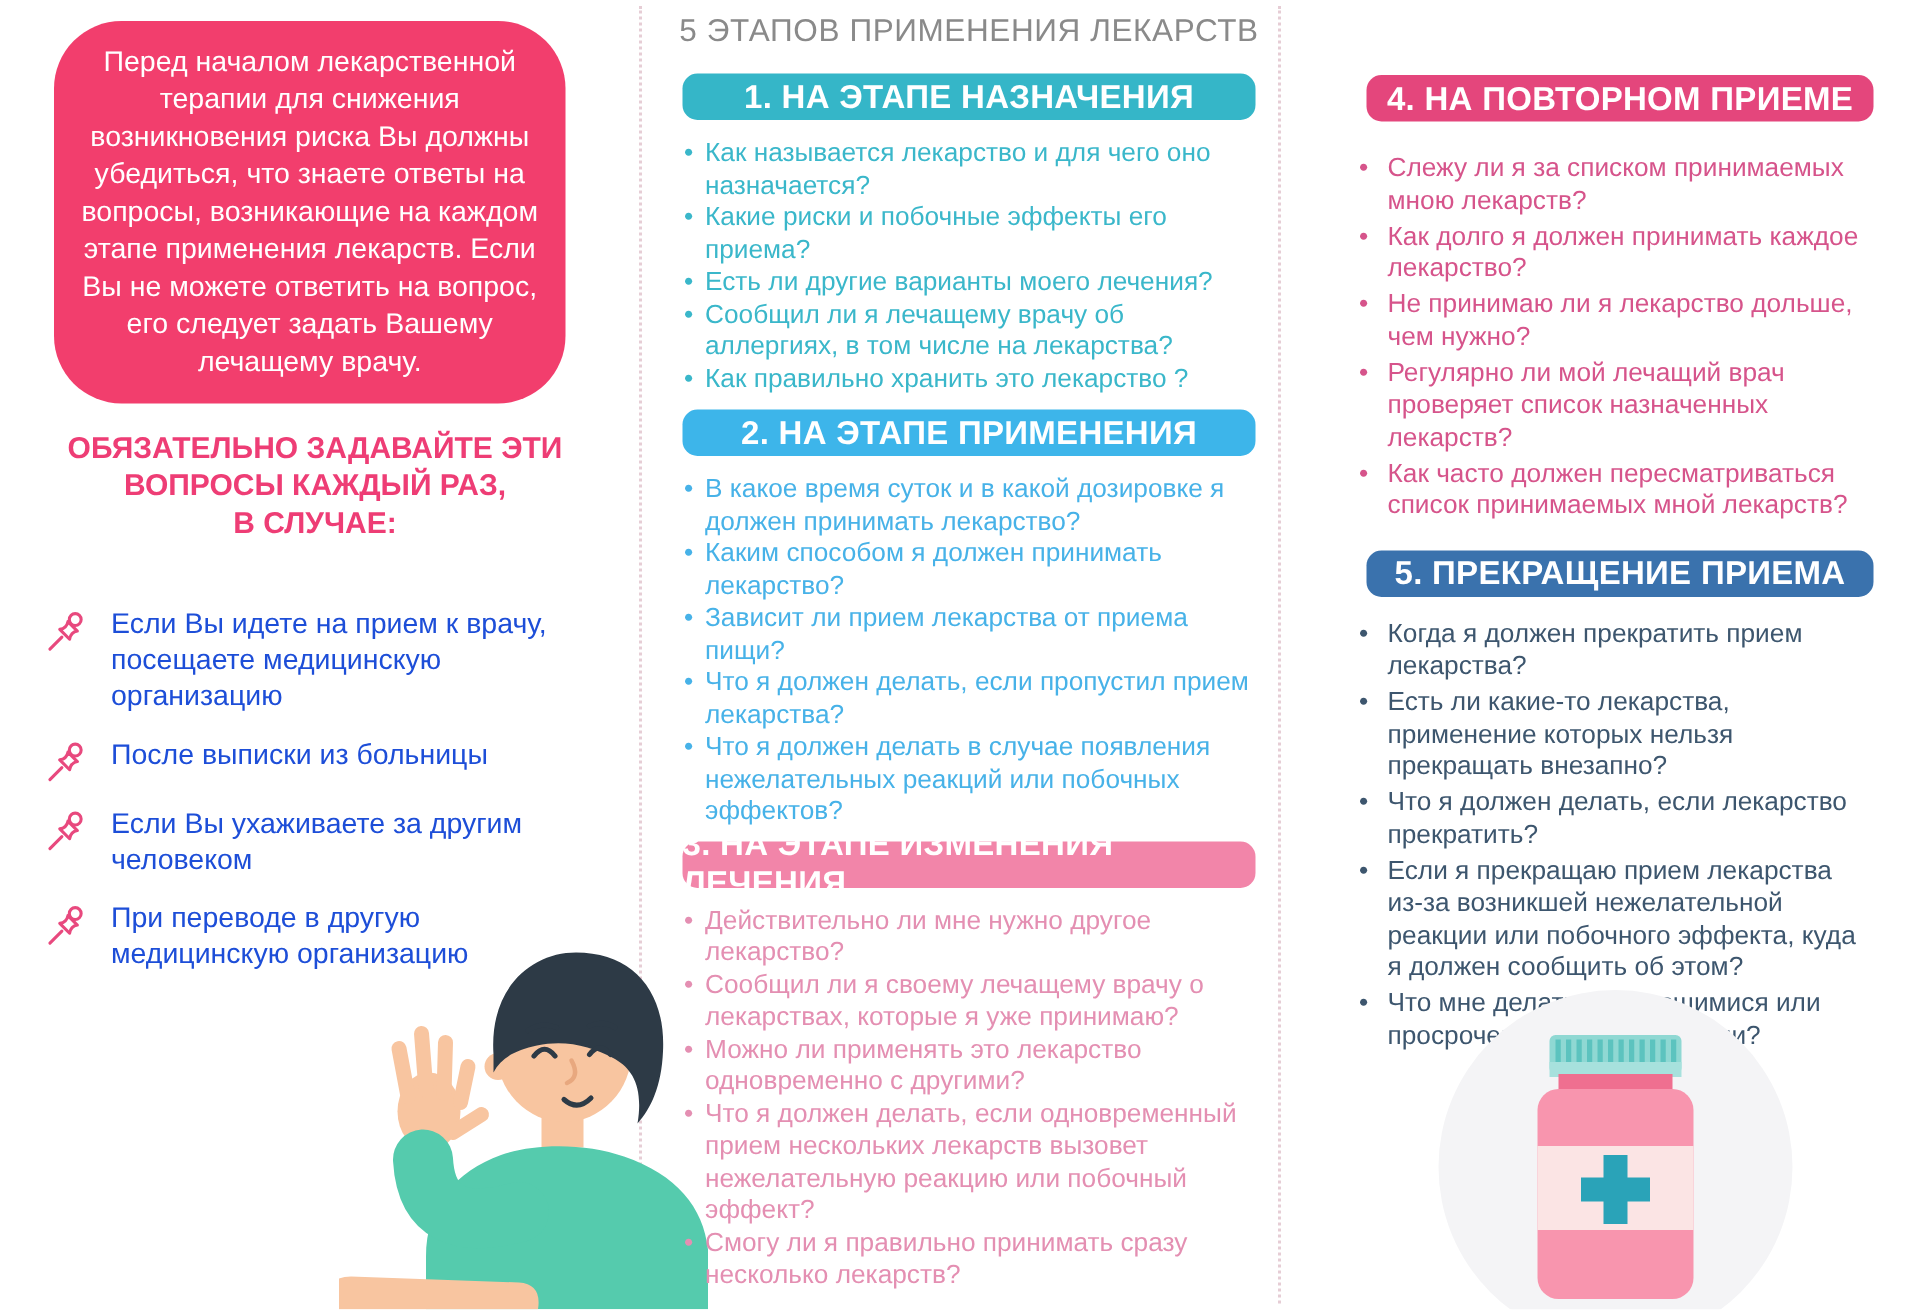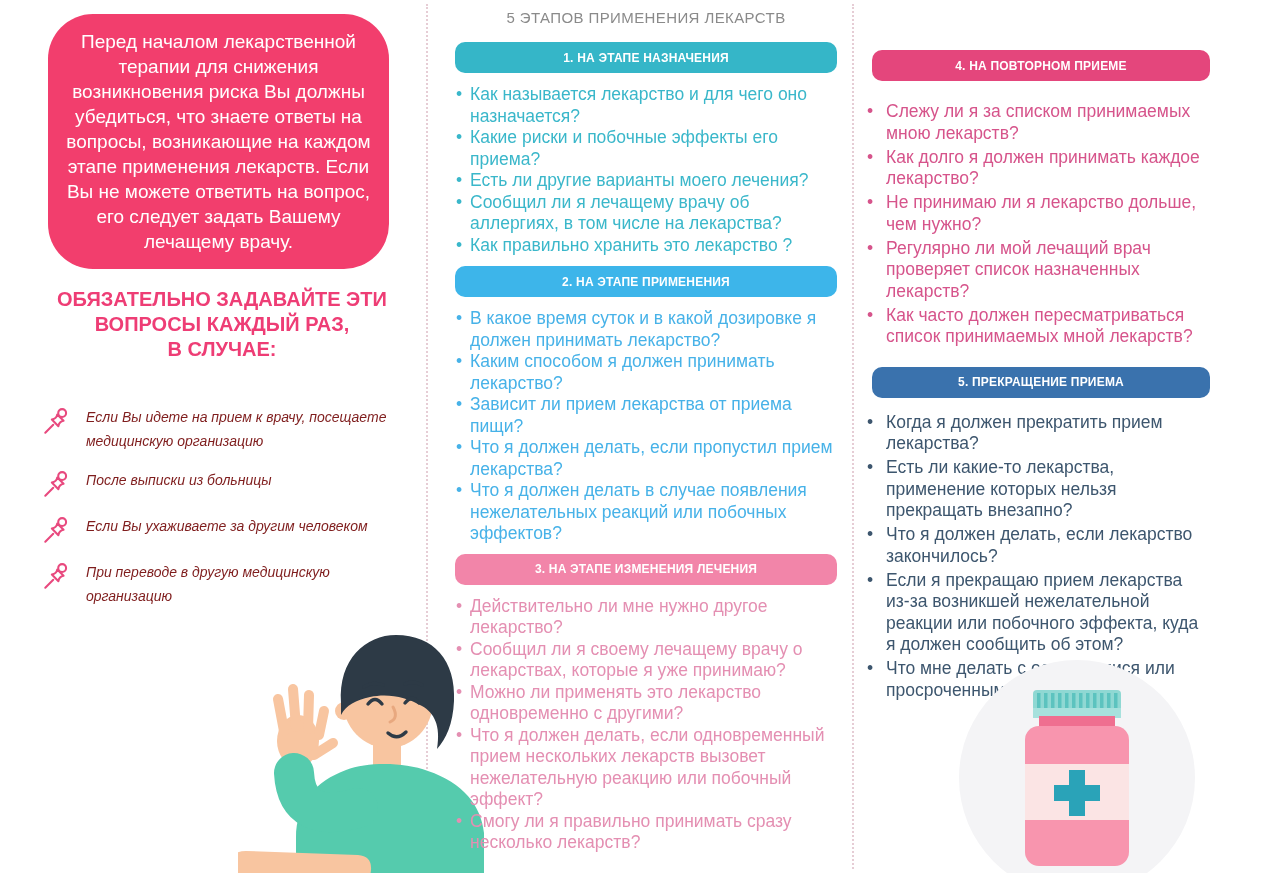--- a/index.html
+++ b/index.html
@@ -6,52 +6,52 @@
   html,body { background:#ffffff; }
   .page {
     position:relative; width:1280px; height:873px; overflow:hidden;
     background:#ffffff; font-family:"Liberation Sans", sans-serif;
   }
   .divider { position:absolute; top:4px; bottom:4px; width:0; border-left:2px dotted #e6cdd5; }
   .divider.d1 { left:426px; }
   .divider.d2 { left:852px; }
 
   
-  .left-col { position:absolute; left:12px; top:0; width:426px; height:873px; }
+  .left-col { position:absolute; left:0; top:0; width:426px; height:873px; }
   .intro-box {
     position:absolute; left:36px; top:14px; width:341px; min-height:234px;
     background:#f23e6d; border-radius:45px; color:#ffffff; text-align:center;
     font-size:19px; line-height:25px; padding:15px 14px;
   }
   .left-heading {
     position:absolute; left:8px; top:287px; width:404px; text-align:center;
     color:#ee3d75; font-weight:bold; font-size:20px; line-height:25px;
     white-space:pre-line;
   }
   .cases { position:absolute; left:30px; top:405px; width:348px; }
-  .case-item { display:flex; gap:14px; margin-bottom:15px; color:#7f1d1d; font-size:14px; line-height:24px;font-style:italic; }
+  .case-item { display:flex; gap:14px; margin-bottom:15px; color:#1d4ed8; font-size:19px; line-height:24px; }
   .case-icon { width:30px; height:30px; flex:0 0 30px; margin-top:1px; }
   .person { position:absolute; left:226px; top:623px; width:255px; height:250px; }
 
   
   .mid-col { position:absolute; left:440px; top:0; width:412px; }
-  .page-title { margin-top:9px; text-align:center; font-size:15px; color:#8a8a8a; letter-spacing:0.4px; }
+  .page-title { margin-top:9px; text-align:center; font-size:21px; color:#8a8a8a; letter-spacing:0.4px; }
   .chip {
     margin:0 15px; height:31px; border-radius:10px; color:#ffffff; font-weight:bold;
-    font-size:12px; display:flex; align-items:center; justify-content:center; letter-spacing:0.2px;
+    font-size:22px; display:flex; align-items:center; justify-content:center; letter-spacing:0.2px;
   }
   .chip.m1 { margin-top:16px; }
   .chip.m2 { margin-top:10px; }
   .chip.m3 { margin-top:9px; }
   .qlist { list-style:none; margin:11px 15px 0; font-size:17.5px; line-height:21.5px; }
   .qlist li { position:relative; padding-left:15px; }
   .qlist li::before { content:"\2022"; position:absolute; left:1px; }
 
   
-  .right-col { position:absolute; left:858px; top:0; width:366px; }
+  .right-col { position:absolute; left:897px; top:0; width:366px; }
   .right-col .chip { margin-left:14px; margin-right:14px; }
   .chip.r4 { margin-top:50px; }
   .chip.r5 { margin-top:19px; }
   .qlist.rlist  { margin:20px 14px 0 8px; }
   .qlist.rlist li { padding-left:20px; margin-bottom:2.5px; }
   .qlist.rlist2 { margin-top:14px; }
   .bottle { position:absolute; left:957px; top:656px; width:240px; height:240px; }
 </style>
 </head>
 <body>
@@ -168,21 +168,21 @@
         <li>Как долго я должен принимать каждое лекарство?</li>
         <li>Не принимаю ли я лекарство дольше, чем нужно?</li>
         <li>Регулярно ли мой лечащий врач проверяет список назначенных лекарств?</li>
         <li>Как часто должен пересматриваться список принимаемых мной лекарств?</li>
       </ul>
 
     <div class="chip r5" style="background-color: rgb(58, 114, 173);">5. ПРЕКРАЩЕНИЕ ПРИЕМА</div>
     <ul class="qlist rlist rlist2" style="color: rgb(61, 86, 110);">
         <li>Когда я должен прекратить прием лекарства?</li>
         <li>Есть ли какие-то лекарства, применение которых нельзя прекращать внезапно?</li>
-        <li>Что я должен делать, если лекарство закончилось?</li>
+        <li>Что я должен делать, если лекарство прекратить?</li>
         <li>Если я прекращаю прием лекарства из-за возникшей нежелательной реакции или побочного эффекта, куда я должен сообщить об этом?</li>
         <li>Что мне делать с оставшимися или просроченными лекарствами?</li>
       </ul>
   </div>
 
   <svg class="bottle" viewBox="0 0 240 240">
     <circle cx="120" cy="122" r="118" fill="#f4f4f6"></circle>
     <rect x="76" y="34" width="88" height="26" rx="4" fill="#8fd8d3"></rect>
     <g fill="#5cc3bf">
       <rect x="80" y="37" width="3.5" height="17"></rect>

